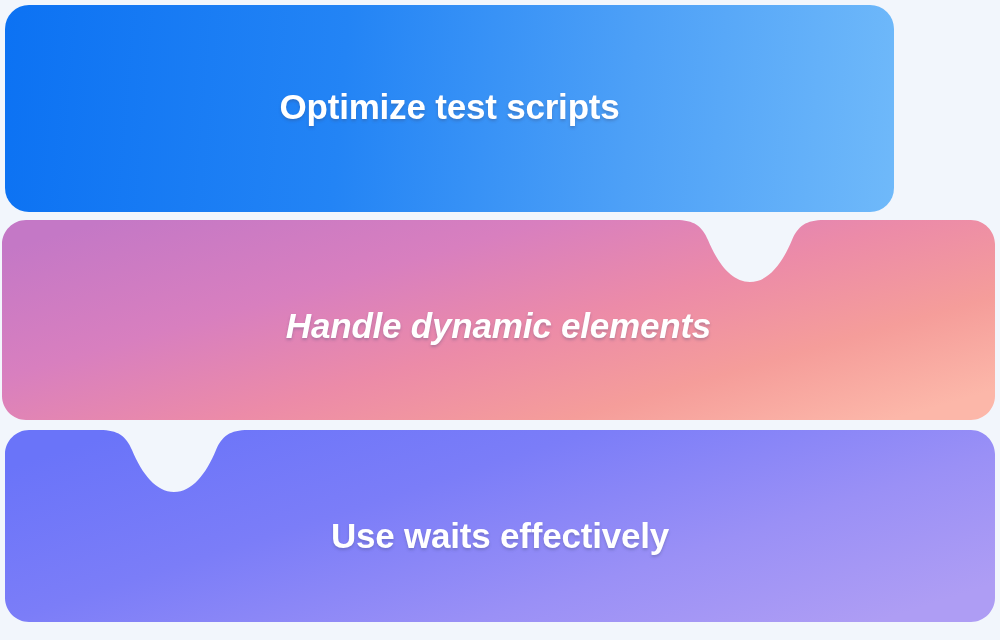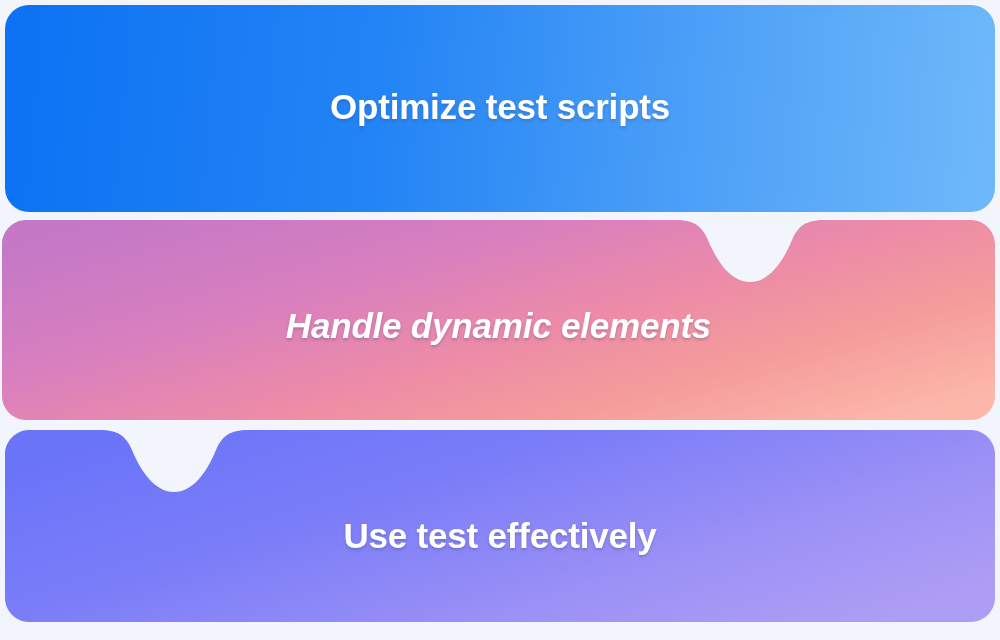--- a/index.html
+++ b/index.html
@@ -37,21 +37,21 @@
     font-size: 35px;
     letter-spacing: -0.2px;
     text-shadow: 0 2px 3px rgba(60, 70, 110, 0.30);
     white-space: nowrap;
   }
 
   
   #band-blue {
     left: 5px;
     top: 5px;
-    width: 990px;
+    width: 889px;
     height: 207px;
   }
   #band-blue .band-fill {
     border-radius: 24px;
     background: linear-gradient(95deg, #0C72F3 0%, #2384F5 38%, #4DA0F7 70%, #6FB9FA 100%);
   }
   #band-blue .band-label { margin-top: -4px; }
 
   
   #band-pink {
@@ -141,16 +141,16 @@
         L 966 0
         C 979 0 990 11 990 24
         L 990 168
         C 990 181 979 192 966 192
         L 24 192
         C 11 192 0 181 0 168
         L 0 24
         C 0 11 11 0 24 0
         Z" fill="url(#gradPurple)"></path>
     </svg>
-    <div class="band-label">Use test effectively</div>
+    <div class="band-label">Use waits effectively</div>
   </div>
 
 </div>
 
 </body></html>

